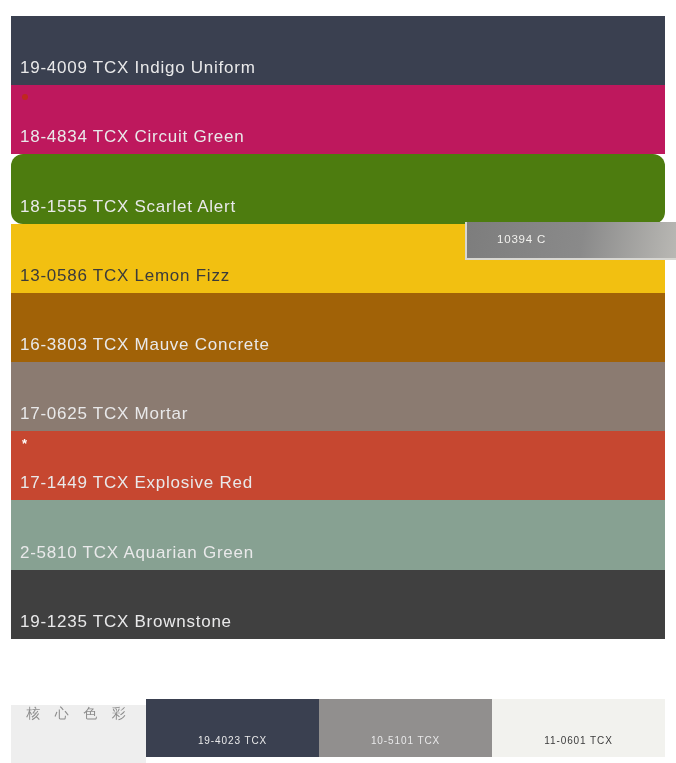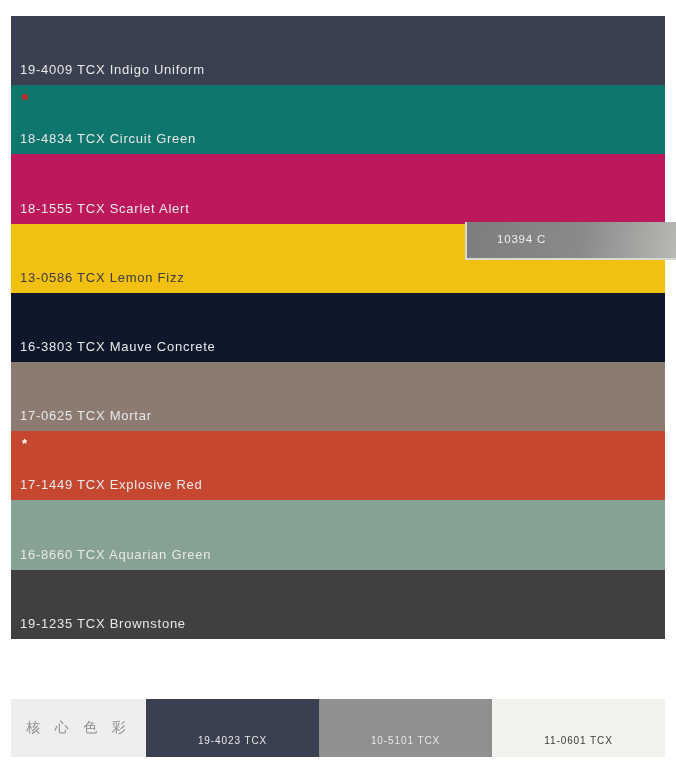--- a/index.html
+++ b/index.html
@@ -28,21 +28,21 @@
   .swatch {
     position: relative;
     width: 100%;
     height: 69.2px;
     overflow: visible;
   }
   .swatch-label {
     position: absolute;
     left: 9px;
     bottom: 9px;
-    font-size: 13px;
+    font-size: 17px;
     letter-spacing: 0.75px;
     white-space: nowrap;
     line-height: 1;
     color: #e9e9ea;
   }
   .swatch.dark-text .swatch-label { color: #3b3b3b; }
   .swatch-marker {
     position: absolute;
     left: 11px;
     top: 6px;
@@ -92,22 +92,22 @@
     display: flex;
   }
   .core-cell {
     position: relative;
     height: 58px;
   }
   #core-title-cell {
     width: 135px;
     background: #eeeeee;
     display: flex;
-    align-items: center;
     justify-content: center;
+    margin-top: 6px;
   }
   #core-title-cell .cn-title {
     font-size: 14px;
     letter-spacing: 5px;
     color: #8d8d8d;
     font-family: "DejaVu Sans", sans-serif;
     white-space: nowrap;
   }
   .core-swatch {
     width: 173px;
@@ -127,42 +127,42 @@
 </style>
 </head>
 <body>
 
 <div id="app">
 
   <div id="swatch-stack">
       <div class="swatch" style="background: rgb(58, 64, 80);">
         <span class="swatch-label">19-4009 TCX Indigo Uniform</span>
       </div>
-      <div class="swatch" style="background: #0f766e;">
+      <div class="swatch" style="background: #be185d;">
         <span class="marker-dot" style="position: absolute; left: 11px; top: 9px;"></span>
         <span class="swatch-label">18-4834 TCX Circuit Green</span>
       </div>
-      <div class="swatch" style="background: #be185d;">
+      <div class="swatch" style="background: #4d7c0f; border-radius: 12px;">
         <span class="swatch-label">18-1555 TCX Scarlet Alert</span>
       </div>
       <div class="swatch dark-text" style="background: rgb(242, 192, 17);">
         <span class="swatch-label">13-0586 TCX Lemon Fizz</span>
       </div>
-      <div class="swatch" style="background: #0f172a;">
+      <div class="swatch" style="background: #a16207;">
         <span class="swatch-label">16-3803 TCX Mauve Concrete</span>
       </div>
       <div class="swatch" style="background: rgb(139, 123, 113);">
         <span class="swatch-label">17-0625 TCX Mortar</span>
       </div>
       <div class="swatch" style="background: rgb(198, 71, 48);">
         <span class="swatch-marker" style="color: rgb(255, 255, 255);">*</span>
         <span class="swatch-label">17-1449 TCX Explosive Red</span>
       </div>
       <div class="swatch" style="background: rgb(135, 161, 146);">
-        <span class="swatch-label">16-8660 TCX Aquarian Green</span>
+        <span class="swatch-label">2-5810 TCX Aquarian Green</span>
       </div>
       <div class="swatch" style="background: #404040;">
         <span class="swatch-label">19-1235 TCX Brownstone</span>
       </div>
     </div>
 
   <div id="pantone-tooltip">
     <span class="tt-text">10394 C</span>
   </div>
 

